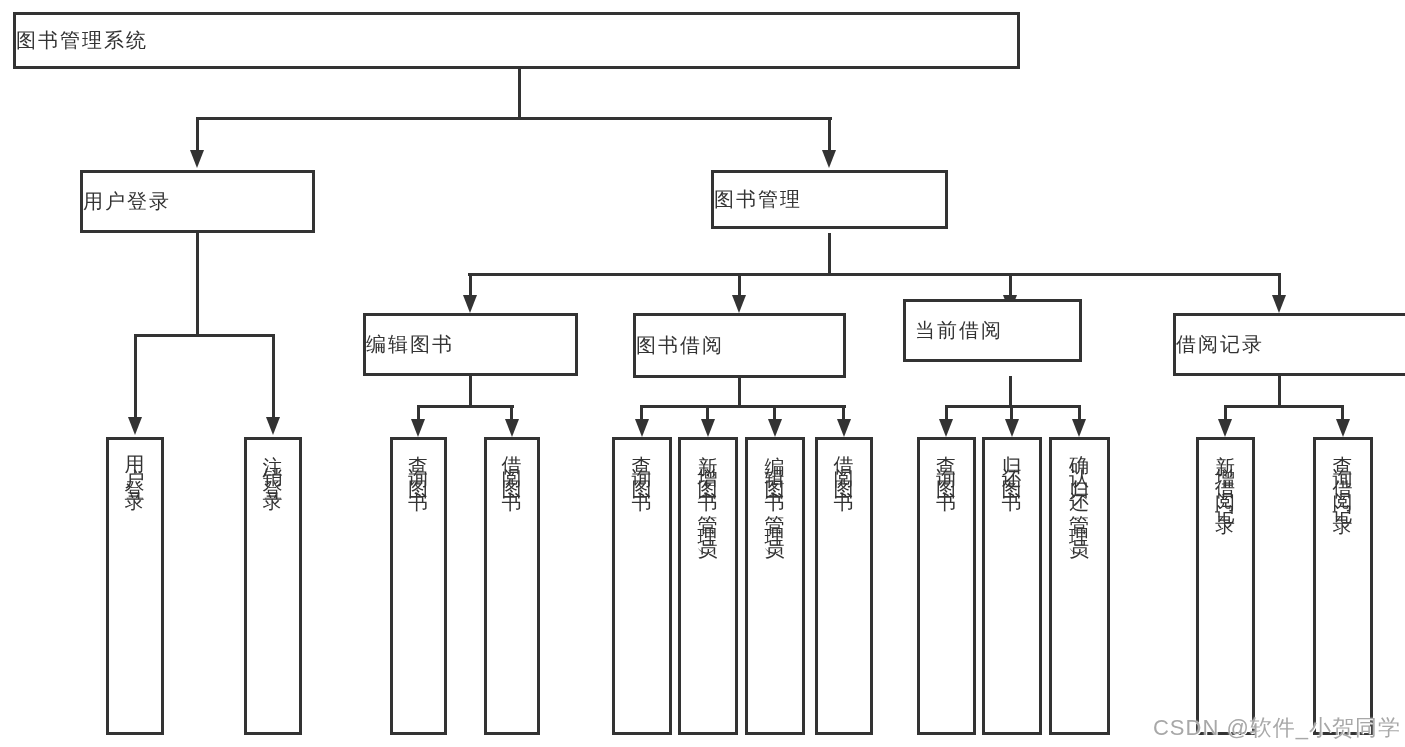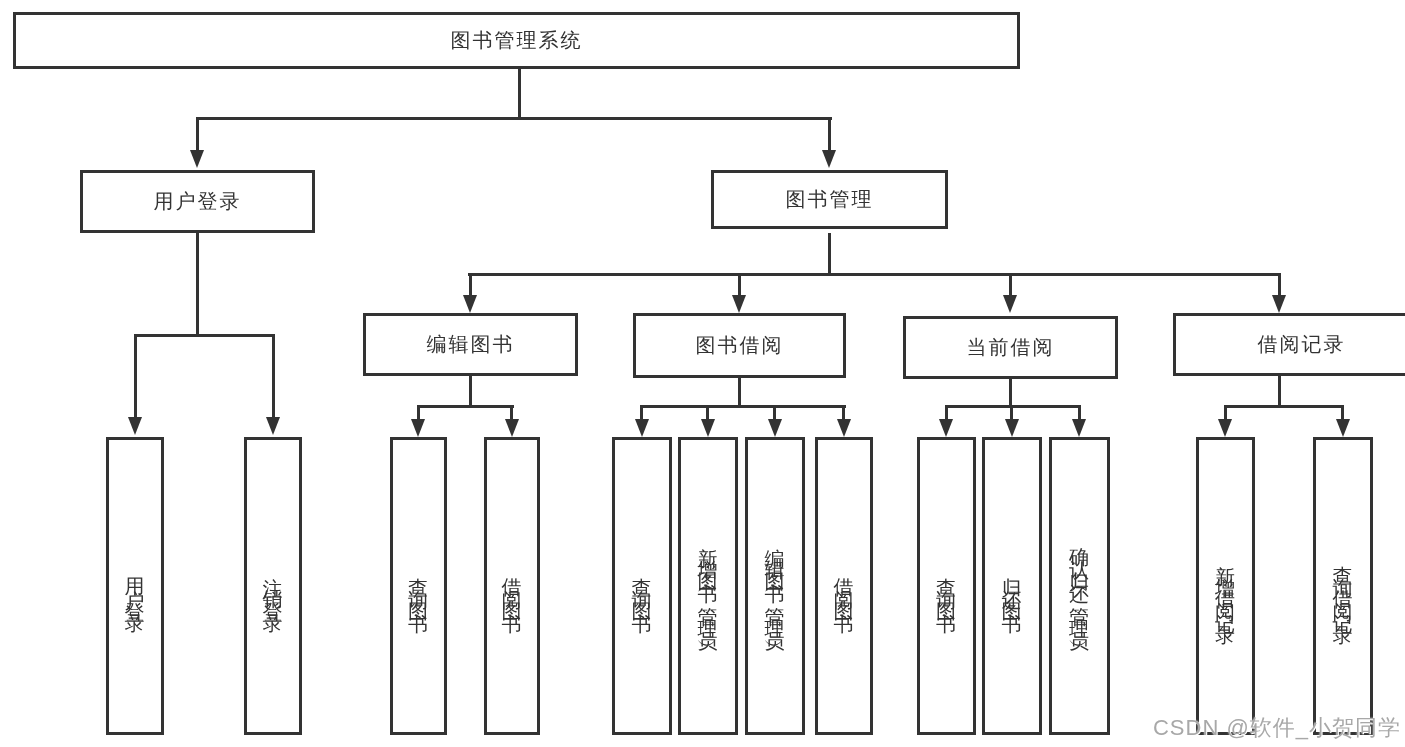--- a/index.html
+++ b/index.html
@@ -2,21 +2,21 @@
 <html><head>
 <meta charset="utf-8">
 <style>
   html,body{margin:0;padding:0;background:#ffffff;}
   #stage{
     position:relative;width:1405px;height:747px;background:#ffffff;overflow:hidden;
     font-family:"Liberation Sans","DejaVu Sans",sans-serif;color:#333;
   }
   .box{
     position:absolute;box-sizing:border-box;border:3px solid #333;background:#fff;
-    display:flex;align-items:center;justify-content:center;
+    display:flex;align-items:center;
     font-size:20px;letter-spacing:2px;color:#333;
   }
   .vbox{
     writing-mode:vertical-rl;text-orientation:mixed;letter-spacing:12px;
     line-height:1;text-align:center;
   }
   .vl{position:absolute;width:3px;background:#333;}
   .hl{position:absolute;height:3px;background:#333;}
   .tri{
     position:absolute;width:0;height:0;
@@ -70,21 +70,21 @@
   <div class="tri" style="left:1003px;top:295px;"></div>
   <div class="vl" style="left:1278px;top:273px;height:24px;"></div>
   <div class="tri" style="left:1272px;top:295px;"></div>
 
   <div class="box" style="left:363px;top:313px;width:215px;height:63px;">
     <span>编辑图书</span>
   </div>
   <div class="box" style="left:633px;top:313px;width:213px;height:65px;">
     <span>图书借阅</span>
   </div>
-  <div class="box" style="left:903px;top:316px;width:215px;height:63px;">
+  <div class="box" style="left:903px;top:299px;width:179px;height:63px;padding-left:9px;">
     <span>当前借阅</span>
   </div>
   <div class="box" style="left:1173px;top:313px;width:257px;height:63px;">
     <span>借阅记录</span>
   </div>
 
   <div class="vl" style="left:469px;top:376px;height:31px;"></div>
   <div class="hl" style="left:417px;top:405px;width:97px;"></div>
   <div class="vl" style="left:417px;top:405px;height:16px;"></div>
   <div class="tri" style="left:411px;top:419px;"></div>

